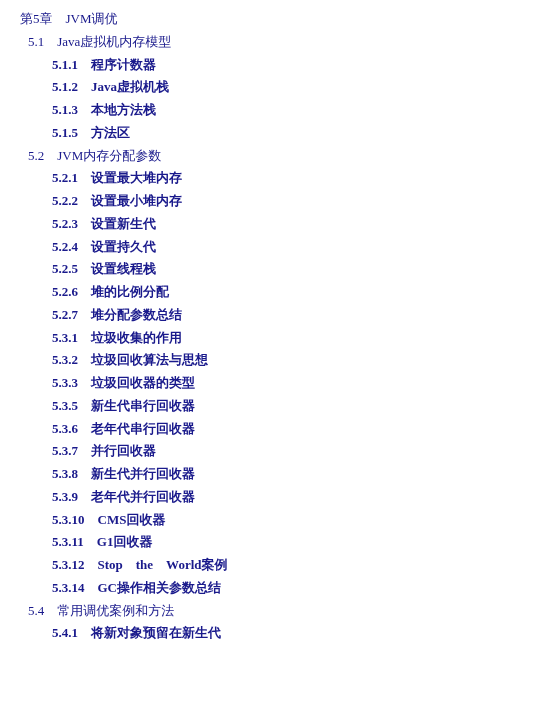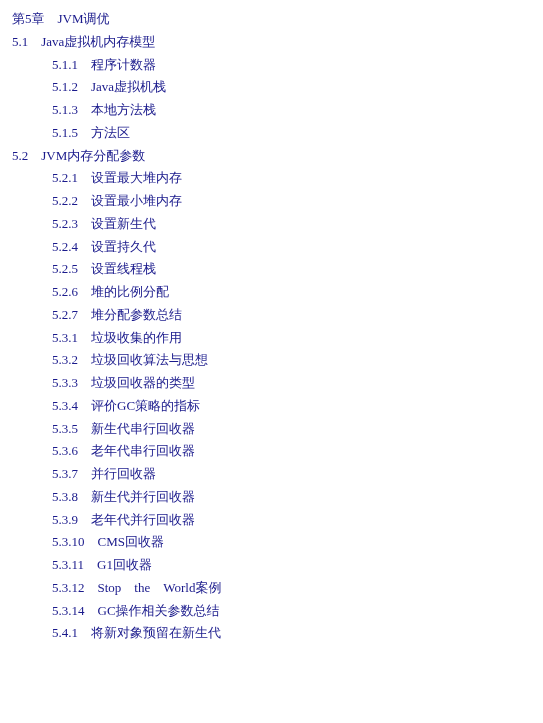--- a/index.html
+++ b/index.html
@@ -19,29 +19,31 @@
     .toc-container {
       line-height: 1.75;
     }
     .toc-item {
       display: block;
       color: #1a1a8c;
       text-decoration: none;
       white-space: nowrap;
     }
     .level-chapter {
-      margin-left: 0px;
+      margin-left: 8px;
       font-size: 13px;
     }
     .level-section {
+      margin-left: 16px;
       font-size: 13px;
     }
     .level-subsection {
       margin-left: 40px;
       font-size: 13px;
+      font-weight: bold;
     }
   </style>
 </head>
 <body>
 
 <div class="toc-container">
     <a href="#" class="toc-item level-chapter">第5章　JVM调优</a>
     <a href="#" class="toc-item level-section">5.1　Java虚拟机内存模型</a>
     <a href="#" class="toc-item level-subsection">5.1.1　程序计数器</a>
     <a href="#" class="toc-item level-subsection">5.1.2　Java虚拟机栈</a>
@@ -51,24 +53,24 @@
     <a href="#" class="toc-item level-subsection">5.2.1　设置最大堆内存</a>
     <a href="#" class="toc-item level-subsection">5.2.2　设置最小堆内存</a>
     <a href="#" class="toc-item level-subsection">5.2.3　设置新生代</a>
     <a href="#" class="toc-item level-subsection">5.2.4　设置持久代</a>
     <a href="#" class="toc-item level-subsection">5.2.5　设置线程栈</a>
     <a href="#" class="toc-item level-subsection">5.2.6　堆的比例分配</a>
     <a href="#" class="toc-item level-subsection">5.2.7　堆分配参数总结</a>
     <a href="#" class="toc-item level-subsection">5.3.1　垃圾收集的作用</a>
     <a href="#" class="toc-item level-subsection">5.3.2　垃圾回收算法与思想</a>
     <a href="#" class="toc-item level-subsection">5.3.3　垃圾回收器的类型</a>
-    <a href="#" class="toc-item level-subsection">5.3.4　评价GC策略的指标</a>
     <a href="#" class="toc-item level-subsection">5.3.5　新生代串行回收器</a>
     <a href="#" class="toc-item level-subsection">5.3.6　老年代串行回收器</a>
     <a href="#" class="toc-item level-subsection">5.3.7　并行回收器</a>
     <a href="#" class="toc-item level-subsection">5.3.8　新生代并行回收器</a>
     <a href="#" class="toc-item level-subsection">5.3.9　老年代并行回收器</a>
     <a href="#" class="toc-item level-subsection">5.3.10　CMS回收器</a>
     <a href="#" class="toc-item level-subsection">5.3.11　G1回收器</a>
     <a href="#" class="toc-item level-subsection">5.3.12　Stop　the　World案例</a>
     <a href="#" class="toc-item level-subsection">5.3.14　GC操作相关参数总结</a>
+    <a href="#" class="toc-item level-section">5.4　常用调优案例和方法</a>
     <a href="#" class="toc-item level-subsection">5.4.1　将新对象预留在新生代</a>
   </div>
 
 </body></html>

